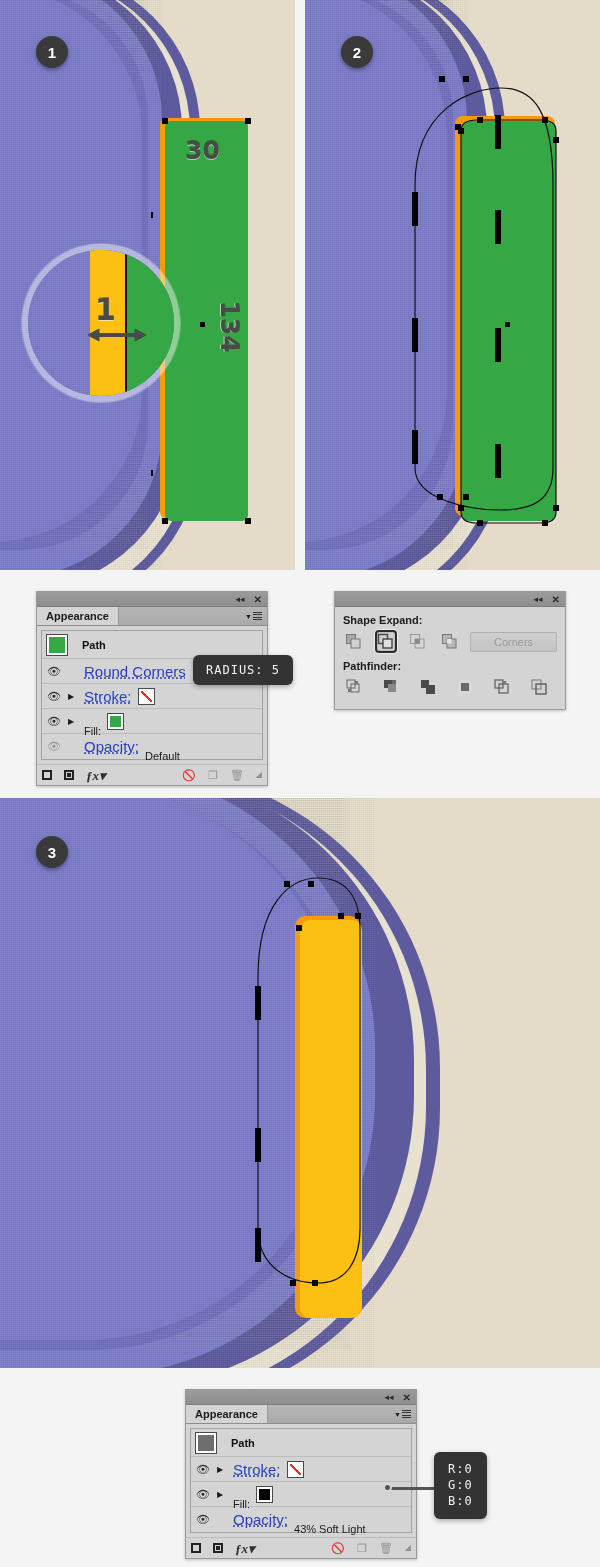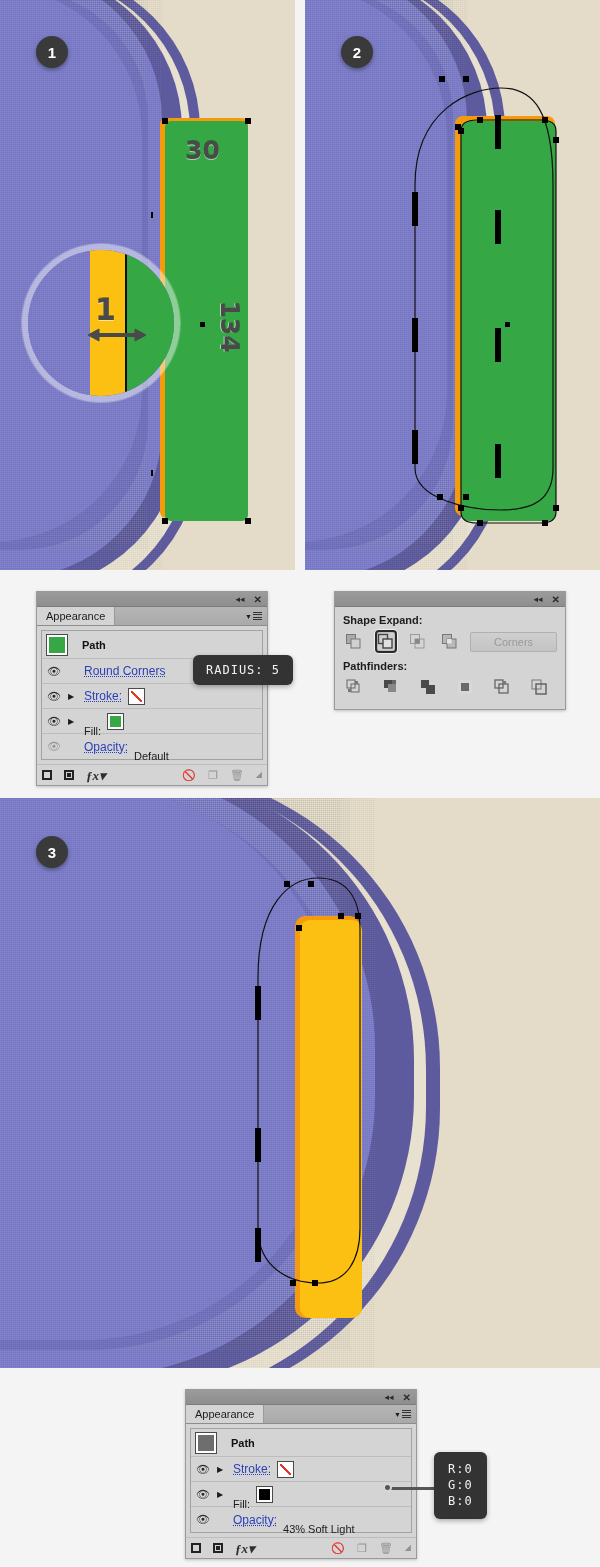--- a/index.html
+++ b/index.html
@@ -122,42 +122,42 @@
   .panel-tabs {
     height:19px;
     background:linear-gradient(#b6b6b6,#a9a9a9);
     display:flex; align-items:stretch;
     border-bottom:1px solid #8d8d8d;
   }
   .panel-tab {
     background:#d4d4d4;
     padding:0 9px;
     display:flex; align-items:center;
-    font-size:11px; font-weight:normal;
+    font-size:11px; font-weight:bold;
     border-right:1px solid #9a9a9a;
   }
   .panel-tab-fill { flex:1; display:flex; align-items:center; justify-content:flex-end; padding-right:5px; }
   .hamburger { display:inline-flex; align-items:center; gap:1px; font-size:9px; }
   .hamburger .lines { display:inline-block; width:9px; }
   .hamburger .lines i { display:block; height:1px; background:#333; margin:1.5px 0; }
 
   .panel-body { background:#d4d4d4; padding:4px; }
   .appear-list { border:1px solid #a2a2a2; background:#d4d4d4; }
   .appear-row {
     display:flex; align-items:center;
     height:25px;
     border-bottom:1px solid #bdbdbd;
     padding:0 4px;
     gap:6px;
   }
   .appear-row:last-child { border-bottom:none; }
   .eye { width:16px; text-align:center; font-size:11px; color:#2a2a2a; }
   .eye.dim { opacity:.38; }
   .tri { width:10px; font-size:8px; color:#1c1c1c; }
-  .lbl-link { color:#2a3fb8; text-decoration:underline; text-decoration-style:dotted; font-size:12px; }
+  .lbl-link { color:#2a3fb8; text-decoration:underline; text-decoration-style:dotted; font-size:15px; }
   .lbl-plain { font-size:11px; color:#1c1c1c;margin-top:19px; }
   .lbl-bold  { font-size:11px; font-weight:bold; color:#111; }
   .swatch-box {
     width:17px; height:17px;
     border:1px solid #4a4a4a;
     background:#fff;
     display:inline-block; position:relative;
     padding:2px;
   }
   .swatch-box .inner { width:100%; height:100%; display:block; }
@@ -476,21 +476,21 @@
       <span class="pf-btn">
         <svg width="17" height="17" viewBox="0 0 17 17">
             <rect x="1.5" y="1.5" width="9" height="9" fill="#b8b8b8" stroke="#777"></rect>
             <rect x="6" y="6" width="9" height="9" fill="#b8b8b8" stroke="#777"></rect>
             <rect x="6" y="6" width="4.5" height="4.5" fill="#e5e5e5"></rect>
           </svg>
       </span>
       <span class="expand-btn">Corners</span>
     </div>
 
-    <div class="pf-label">Pathfinders:</div>
+    <div class="pf-label">Pathfinder:</div>
     <div class="pf-row" style="gap:14px;">
       <span class="pf-btn">
         <svg width="17" height="17" viewBox="0 0 17 17">
             <rect x="1" y="1" width="8" height="8" fill="none" stroke="#666"></rect>
             <rect x="5" y="5" width="8" height="8" fill="none" stroke="#666"></rect>
             <rect x="9" y="2" width="3" height="3" fill="#777"></rect>
             <rect x="2" y="10" width="3" height="3" fill="#777"></rect>
           </svg>
       </span>
       <span class="pf-btn">

